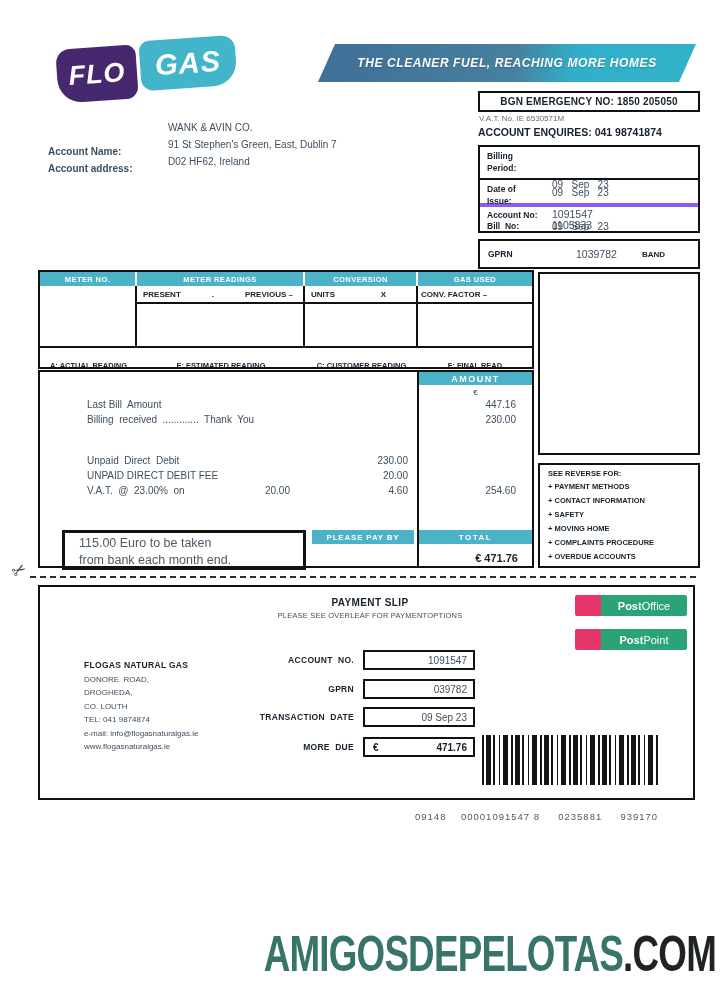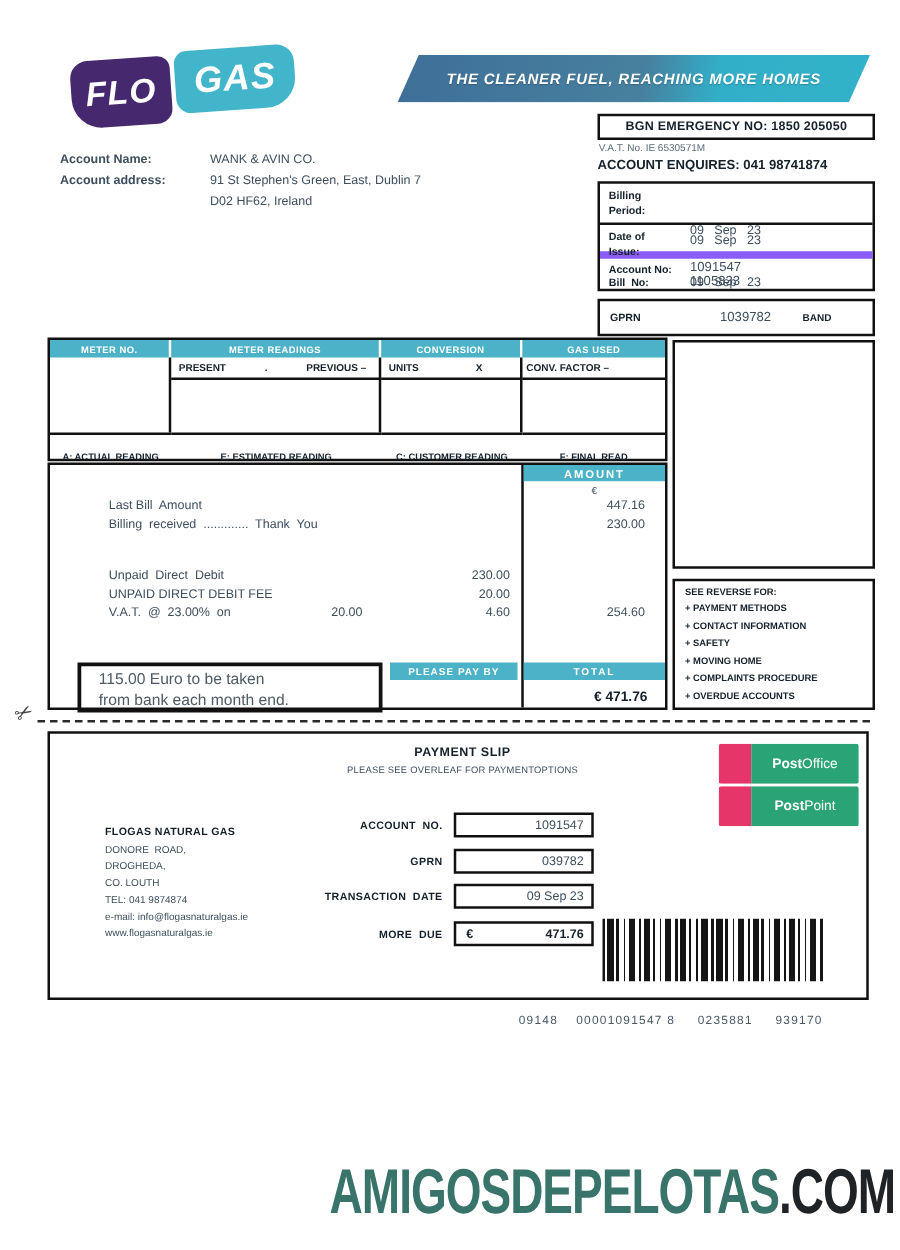--- a/index.html
+++ b/index.html
@@ -37,28 +37,28 @@
     text-shadow:0 1px 1px rgba(0,0,0,.25);
   }
   
   .emerg { left:478px; top:91px; width:222px; height:21px; border:2px solid #111;
     display:flex; align-items:center; justify-content:center;
     font-size:10px; font-weight:bold; color:#16212b; letter-spacing:.2px; }
   .vat { left:479px; top:114px; font-size:8px; color:#5a6b7a; }
   .enq { left:478px; top:126px; font-size:10.5px; font-weight:bold; color:#16212b; }
 
   
-  .acct-label { font-size:10px; font-weight:bold; color:#3e4e5e; }
+  .acct-label { font-size:10px; font-weight:bold; color:#3e4e5e;margin-top:24px; }
   .acct-val { font-size:10px; color:#3e4e5e; }
 
   
   .info-box { left:478px; top:145px; width:222px; height:88px; border:2px solid #111; }
   .info-row { position:relative; width:100%; display:flex; }
   .info-row.a { height:33px; border-bottom:2px solid #111; }
-  .info-row.bb { height:27px; border-bottom:6px solid #8b5cf6; }
+  .info-row.bb { height:27px; border-bottom:4px solid #8b5cf6; }
   .info-row.c { height:24px; }
   .ib-label { font-size:8.5px; font-weight:bold; color:#16212b; line-height:12px; padding:3px 0 0 7px; width:72px; }
   .ib-val { font-size:10px; color:#3e4e5e; line-height:14px; padding-top:3px; }
   .gprn-box { left:478px; top:239px; width:222px; height:30px; border:2px solid #111;
     display:flex; align-items:center; }
   .gprn-box .lbl { font-size:8.5px; font-weight:bold; color:#16212b; padding-left:8px; width:96px; }
   .gprn-box .val { font-size:10.5px; color:#3e4e5e; width:66px; }
   .gprn-box .band { font-size:8px; font-weight:bold; color:#16212b; }
 
   
@@ -110,21 +110,21 @@
 
   
   .cutline { left:30px; top:576px; width:666px; border-top:2.5px dashed #2a2a2a; }
   .scissors { left:12px; top:560px; font-size:17px; color:#444; transform:rotate(-30deg); }
 
   
   .slip { left:38px; top:585px; width:657px; height:215px; border:2px solid #111; }
   .slip-title-wrap { position:absolute; left:130px; top:10px; width:400px; text-align:center; }
   .slip-title { font-size:10px; font-weight:bold; color:#16212b; letter-spacing:.4px; }
   .slip-sub { font-size:7.5px; color:#3e4e5e; margin-top:3px; letter-spacing:.2px; }
-  .badge { position:absolute; left:535px; width:112px; height:32px; display:flex; border-radius:2px; overflow:hidden; }
+  .badge { position:absolute; left:535px; width:112px; height:21px; display:flex; border-radius:2px; overflow:hidden; }
   .badge .pink { width:26px; background:#e63568; }
   .badge .green { flex:1; background:#2aa376; display:flex; align-items:center; justify-content:center;
     color:#fff; font-size:11px; }
   .badge .green .bold-part { font-weight:bold; }
   .badge.b1 { top:8px; } .badge.b2 { top:42px; }
   .company { position:absolute; left:44px; top:72px; font-size:8px; line-height:13.5px; color:#3e4e5e; }
   .company .cname { font-size:8.5px; font-weight:bold; color:#16212b; letter-spacing:.3px; }
   .field-row { position:absolute; left:150px; width:285px; height:22px; display:flex; align-items:center; gap:9px; }
   .field-row .flbl { flex:1; text-align:right; font-size:8.5px; font-weight:bold; color:#16212b; letter-spacing:.3px; }
   .field-row .fbox { width:112px; height:20px; border:2px solid #111; display:flex; align-items:center;

